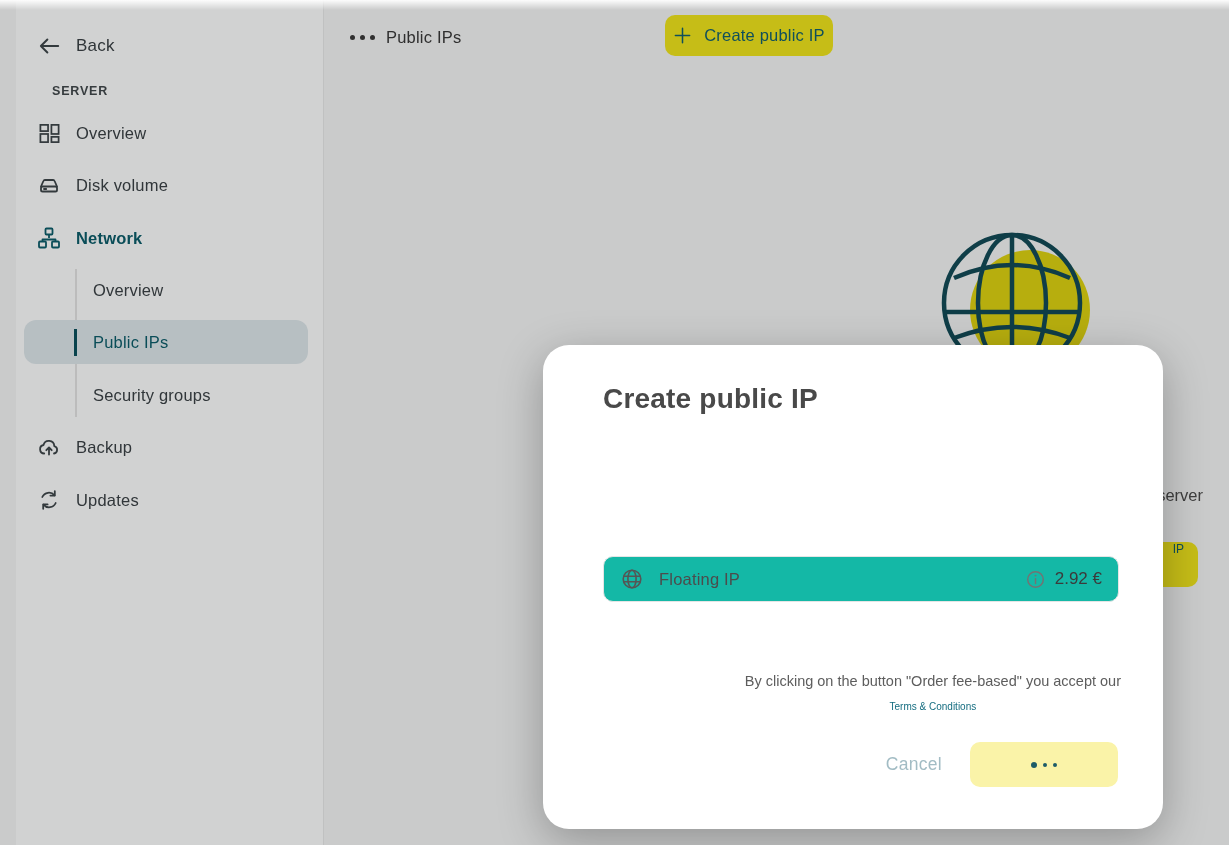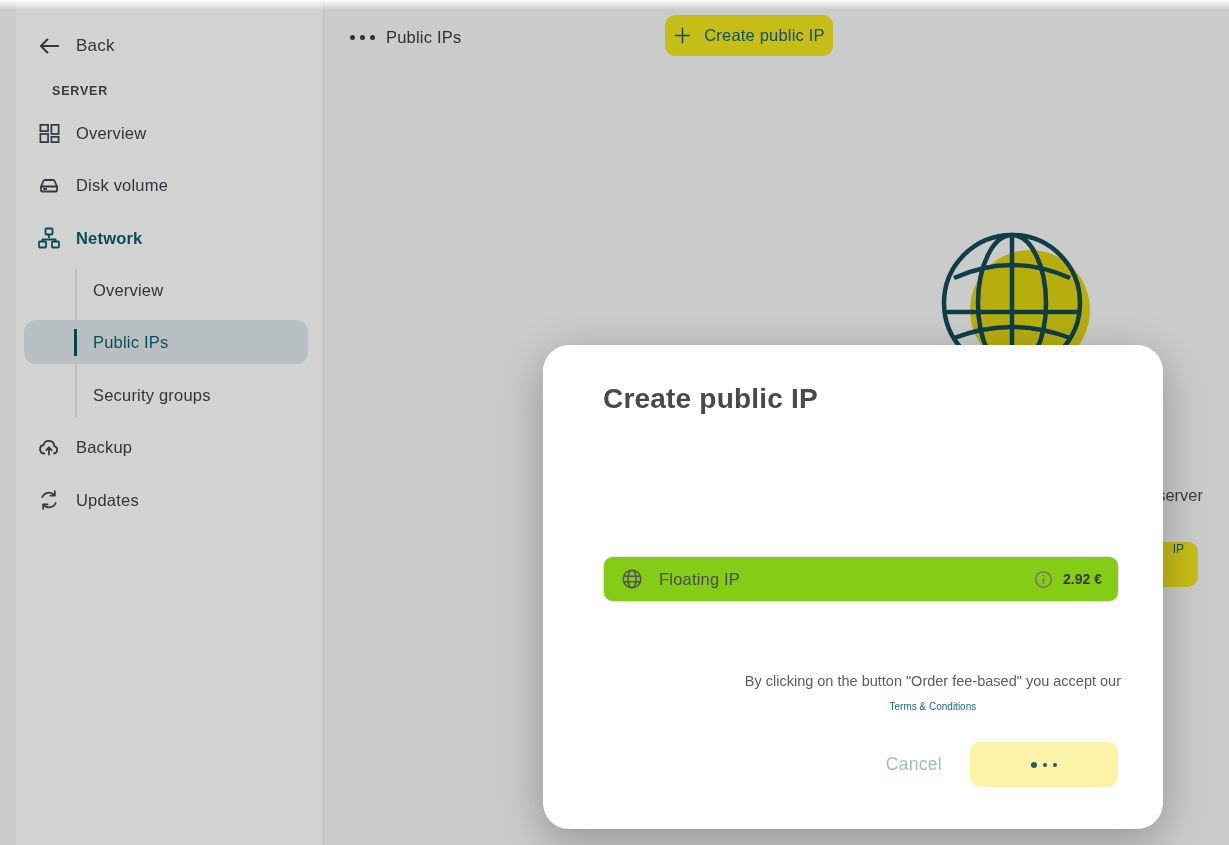--- a/index.html
+++ b/index.html
@@ -45,26 +45,26 @@
   .empty-btn-frag span{position:absolute;right:14px;top:0;font-size:12px;color:var(--brand-teal);margin-left:33px;}
 
   
   .overlay{position:absolute;inset:0;background:rgba(0,0,0,0.17);z-index:10;}
   .top-strip{position:absolute;left:0;top:0;width:1229px;height:10px;background:linear-gradient(#ffffff, rgba(255,255,255,0));z-index:11;opacity:.95;}
 
   
   .modal{position:absolute;left:543px;top:345px;width:620px;height:484px;background:#ffffff;border-radius:26px;box-shadow:0 12px 45px rgba(0,0,0,0.28);z-index:20;}
   .modal-title{position:absolute;left:60px;top:38px;font-size:28px;font-weight:bold;color:#494949;letter-spacing:.2px;}
   .modal-desc{position:absolute;left:60px;top:113px;width:524px;font-size:16.5px;line-height:28px;color:#565656;}
-  .ip-row{position:absolute;left:60px;top:211px;width:516px;height:46px;border:1px solid #e5e5e5;border-radius:10px;background:#84cc16;display:flex;align-items:center;padding:0 16px;cursor:pointer;}
+  .ip-row{position:absolute;left:60px;top:211px;width:516px;height:46px;border:1px solid #e5e5e5;border-radius:10px;background:#14b8a6;display:flex;align-items:center;padding:0 16px;cursor:pointer;}
   .ip-row .glb{display:flex;align-items:center;margin-right:15px;}
   .ip-row .ip-label{font-size:16.5px;color:#4c4c4c;letter-spacing:.2px;}
   .ip-row .spacer{flex:1;}
   .ip-row .info{display:flex;align-items:center;margin-right:10px;cursor:pointer;}
-  .ip-row .price{font-size:14px;font-weight:bold;color:#3b3b3b;white-space:nowrap;}
+  .ip-row .price{font-size:17px;font-weight:normal;color:#3b3b3b;white-space:nowrap;}
   .terms{position:absolute;right:42px;top:328px;text-align:center;}
   .terms .t1{font-size:14.5px;color:#5d5d5d;white-space:nowrap;}
   .terms a{display:inline-block;margin-top:12px;font-size:10px;color:var(--link-teal);text-decoration:none;cursor:pointer;}
   .modal-actions{position:absolute;right:45px;top:397px;height:45px;display:flex;align-items:center;gap:28px;}
   .cancel-btn{border:none;background:none;font-family:inherit;font-size:17.5px;color:#a2bcc4;letter-spacing:.3px;cursor:pointer;margin-left:22px;}
   .order-btn{position:relative;width:148px;height:45px;border:none;border-radius:10px;background:var(--pale-yellow);display:flex;align-items:center;justify-content:center;gap:6px;cursor:pointer;}
   .order-btn i{border-radius:50%;background:#1d5c68;}
   .order-btn i:nth-child(1){width:6px;height:6px;}
   .order-btn i:nth-child(2){width:4px;height:4px;}
   .order-btn i:nth-child(3){width:4px;height:4px;}

